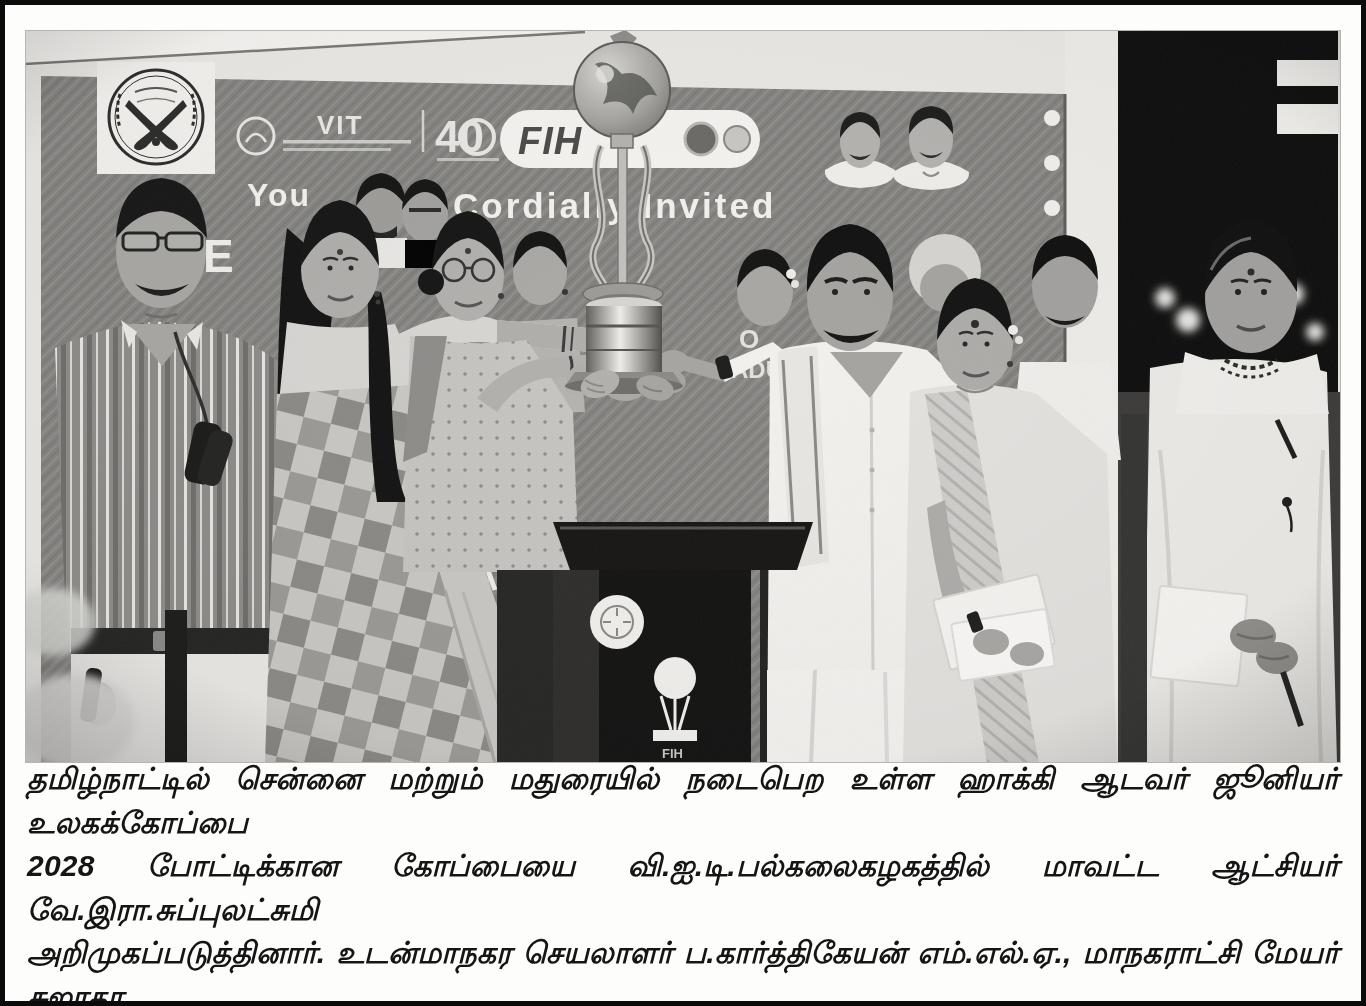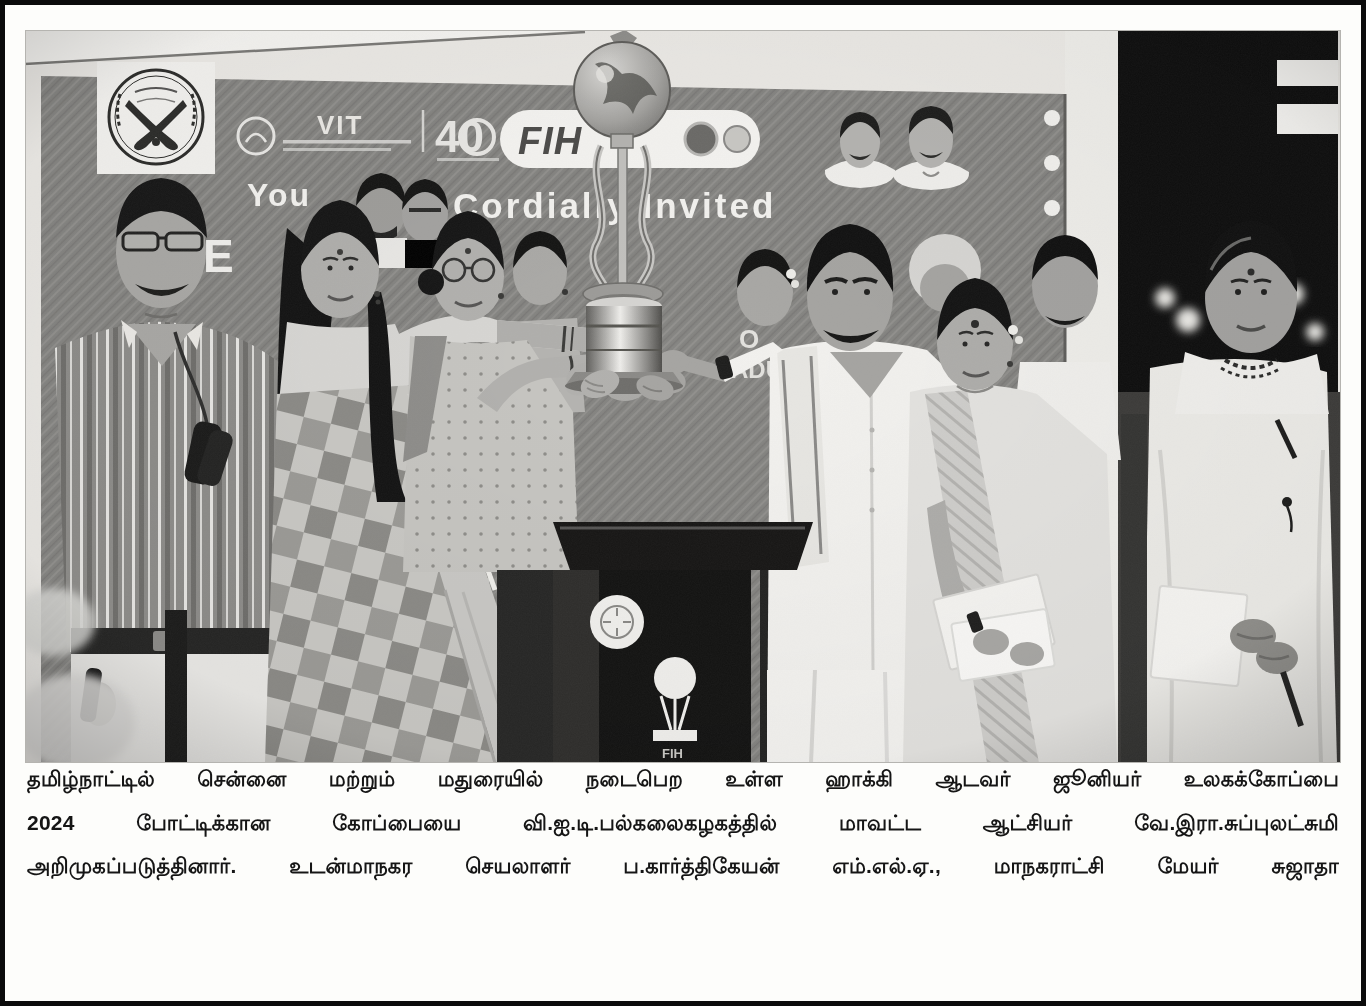--- a/index.html
+++ b/index.html
@@ -6,22 +6,22 @@
   .page{
     position:relative;width:1366px;height:1006px;box-sizing:border-box;
     background:#fdfdfb;border:5px solid #0b0b0b;overflow:hidden;
     font-family:"Liberation Sans",sans-serif;
   }
   .photo-frame{position:absolute;left:20px;top:25px;width:1316px;height:733px;}
   .photo-frame svg{display:block;width:100%;height:100%;}
   .photo-frame text{font-family:"Liberation Sans",sans-serif;}
   .caption{position:absolute;left:22px;top:752px;width:1312px;color:#151515;}
   .cap-line{
-    font-size:21px;line-height:43.5px;font-weight:600;letter-spacing:0.2px;
-    text-align:justify;white-space:normal;
+    font-size:30px;line-height:43.5px;font-weight:600;letter-spacing:0.2px;
+    text-align:justify;white-space:normal;font-style:italic;
   }
   .cap-line.just{text-align-last:justify;}
 </style>
 </head>
 <body>
 
 <div class="page">
 
   <div class="photo-frame">
     <svg viewBox="0 0 1316 733" preserveAspectRatio="none">
@@ -408,18 +408,18 @@
       </g>
 
       <rect x="0" y="0" width="1316" height="733" fill="url(#vig)"></rect>
       <rect x="0" y="0" width="1316" height="733" filter="url(#grain)"></rect>
       <rect x="0.5" y="0.5" width="1315" height="732" fill="none" stroke="#b5b4b0" stroke-width="1"></rect>
     </svg>
   </div>
 
   <div class="caption">
     <div class="cap-line just">தமிழ்நாட்டில் சென்னை மற்றும் மதுரையில் நடைபெற உள்ள ஹாக்கி ஆடவர் ஜூனியர் உலகக்கோப்பை</div>
-    <div class="cap-line just">2024 போட்டிக்கான கோப்பையை வி.ஐ.டி.பல்கலைகழகத்தில் மாவட்ட ஆட்சியர் வே.இரா.சுப்புலட்சுமி</div>
+    <div class="cap-line just">2028 போட்டிக்கான கோப்பையை வி.ஐ.டி.பல்கலைகழகத்தில் மாவட்ட ஆட்சியர் வே.இரா.சுப்புலட்சுமி</div>
     <div class="cap-line just">அறிமுகப்படுத்தினார். உடன்மாநகர செயலாளர் ப.கார்த்திகேயன் எம்.எல்.ஏ., மாநகராட்சி மேயர் சுஜாதா</div>
 
   </div>
 
 </div>
 
 </body></html>

